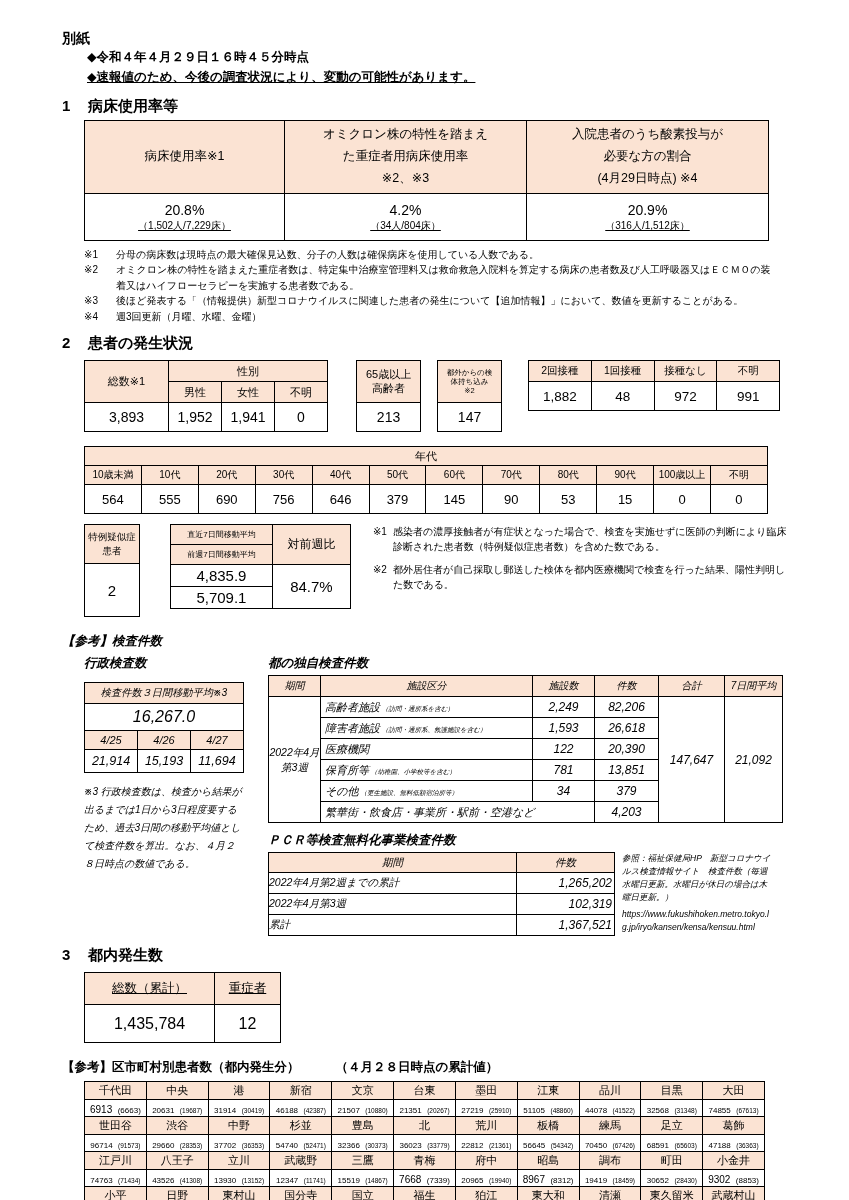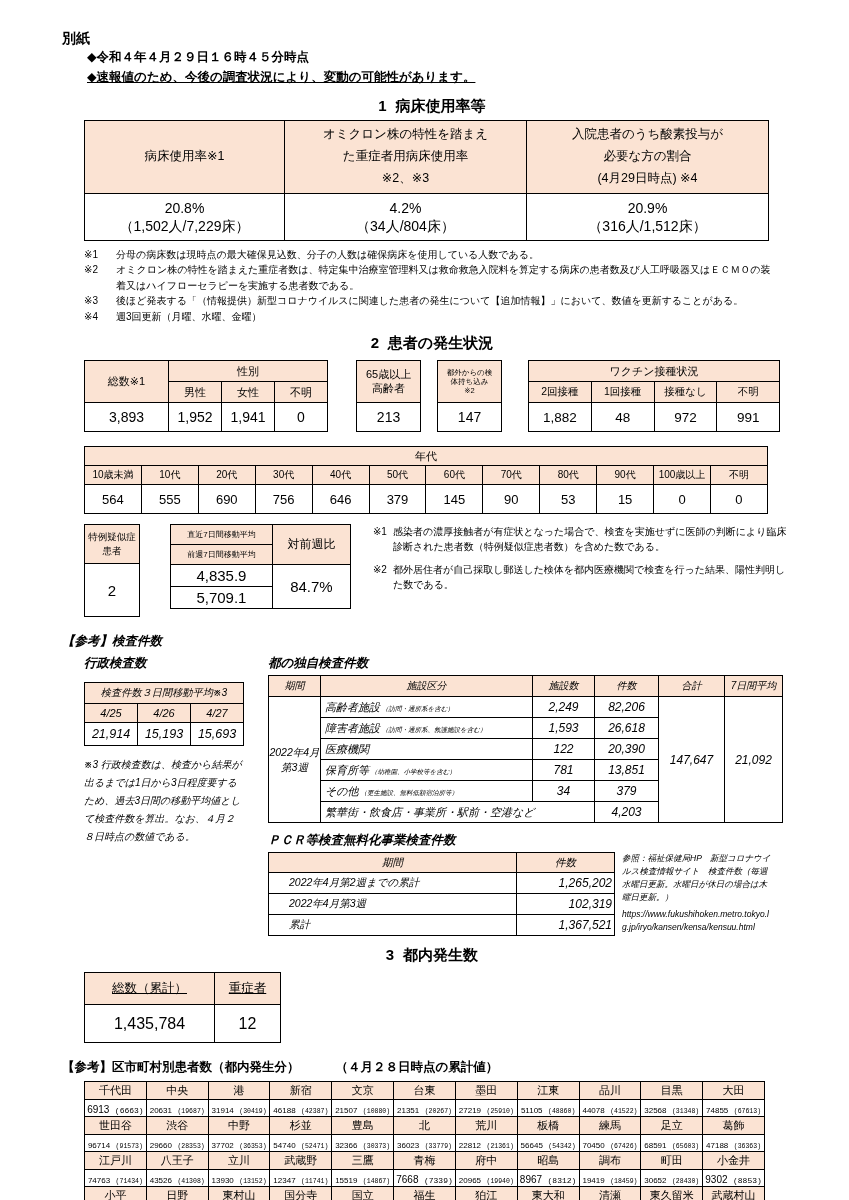--- a/index.html
+++ b/index.html
@@ -2,34 +2,34 @@
 <html><head>
 <meta charset="utf-8">
 <style>
   html,body{margin:0;padding:0;background:#fff;}
   body{width:849px;height:1200px;font-family:"Liberation Sans","DejaVu Sans",sans-serif;color:#000;}
   .page{box-sizing:border-box;width:849px;height:1200px;padding:30px 56px 0 62px;overflow:hidden;}
   .u{text-decoration:underline;}
 
   .h-tag{font-size:14px;font-weight:bold;line-height:1.2;}
   .bullets{margin-left:25px;font-size:12.5px;font-weight:bold;line-height:1.6;}
-  .sec-title{font-size:15px;font-weight:bold;margin-top:10px;text-align:center;}
+  .sec-title{font-size:15px;font-weight:bold;margin-top:10px;}
   .sec-title .no{display:inline-block;width:26px;}
   .sub-title{font-size:12.5px;font-weight:bold;}
 
   table.t{border-collapse:collapse;table-layout:fixed;}
   table.t th,table.t td{border:1px solid #000;text-align:center;vertical-align:middle;padding:0;font-weight:normal;overflow:hidden;}
   table.t th{background:#fbe3d3;}
 
   
   #t1{width:684px;margin:4px 0 0 22px;}
   #t1 th{height:72px;font-size:12.5px;white-space:pre-line;line-height:1.75;}
   #t1 td{height:46px;}
   #t1 .pct{font-size:14px;line-height:1.3;}
-  #t1 .frac{font-size:14px;line-height:1.3;}
+  #t1 .frac{font-size:10px;line-height:1.3;text-decoration:underline;}
   .fnotes{margin:6px 0 0 22px;width:692px;font-size:10px;line-height:1.55;}
   .fnote{display:flex;}
   .fn-tag{width:32px;flex:none;}
   .fn-body{flex:1;}
 
   
   .row2{display:flex;align-items:flex-start;margin:7px 0 0 22px;}
   .row2 th{font-size:11px;height:20px;}
   .row2 td{font-size:14px;height:28px;}
   #tot{width:243px;}
@@ -75,41 +75,41 @@
   #ind td{height:20px;font-size:12px;}
   #ind td.cat{text-align:left;padding-left:4px;}
   #ind .catname{font-size:11px;}
   #ind .catsub{font-size:6.5px;margin-left:2px;}
   #ind td.period{font-size:10.5px;line-height:1.4;}
   .pcr-title{margin-top:9px;}
   .pcr-row{display:flex;align-items:flex-start;margin-top:3px;}
   #pcr{width:346px;}
   #pcr th{height:19px;font-size:10.5px;}
   #pcr td{height:20px;}
-  #pcr td.lab{text-align:left;font-size:10.5px;padding-left:20px;}
+  #pcr td.lab{text-align:left;font-size:10.5px;padding-left:0;}
   #pcr td.num{text-align:right;font-size:12px;padding-right:2px;}
   .pcr-side{margin-left:7px;width:152px;font-size:8.5px;line-height:1.5;}
   .pcr-url{word-break:break-all;margin-top:5px;}
 
   
   #t3{width:196px;margin:7px 0 0 22px;}
   #t3 th{height:31px;font-size:12.5px;text-decoration:underline;}
   #t3 td{height:37px;font-size:16px;}
 
   
   .w-title{margin-top:16px;font-size:12.5px;font-weight:bold;display:flex;}
   .w-title .sub{margin-left:36px;}
   .ward-grid{margin:5px 0 0 22px;}
   .ward-band{display:grid;border-left:1px solid #000;}
   .ward-band.first{border-top:1px solid #000;}
   .wn{height:17px;line-height:17px;font-size:11px;background:#fbe3d3;border-right:1px solid #000;border-bottom:1px solid #000;text-align:center;white-space:nowrap;}
   .wv-cell{height:16px;line-height:16px;border-right:1px solid #000;border-bottom:1px solid #000;text-align:center;white-space:nowrap;}
   .w-lg .n{font-size:10px;}   .w-lg .p{font-size:8px;}
   .w-md .n{font-size:8px;}    .w-md .p{font-size:6.5px;}
-  .wv-cell .p{margin-left:1px;font-family:Liberation Mono, monospace;}
+  .wv-cell .p{margin-left:1px;}
 </style>
 </head>
 <body>
 
 <div class="page">
 
   <div class="h-tag">別紙</div>
   <div class="bullets">
     <div>◆令和４年４月２９日１６時４５分時点</div>
     <div class="u">◆速報値のため、今後の調査状況により、変動の可能性があります。</div>
@@ -216,23 +216,20 @@
 体持ち込み
 ※2</th>
           </tr>
       <tr>
             <td>147</td>
           </tr>
     </tbody>
       </table>
     <table class="t" id="vac">
       <tbody>
-          <tr>
-            <th colspan="4">ワクチン接種状況</th>
-          </tr>
       <tr>
             <th class="sub">2回接種</th>
             <th class="sub">1回接種</th>
             <th class="sub">接種なし</th>
             <th class="sub">不明</th>
           </tr>
       <tr>
             <td>1,882</td>
             <td>48</td>
             <td>972</td>
@@ -328,28 +325,31 @@
     <div class="sub-title">【参考】検査件数</div>
     <div class="tests-row">
       <div class="tests-left">
         <div class="sub-title">行政検査数</div>
         <table class="t" id="adm">
           <tbody>
               <tr>
                 <th class="top" colspan="3">検査件数３日間移動平均※3</th>
               </tr>
           <tr>
+                <td class="avg" colspan="3">16,267.0</td>
+              </tr>
+          <tr>
                 <th class="d">4/25</th>
                 <th class="d">4/26</th>
                 <th class="d">4/27</th>
               </tr>
           <tr>
                 <td class="dv">21,914</td>
                 <td class="dv">15,193</td>
-                <td class="dv">15,693</td>
+                <td class="dv">11,694</td>
               </tr>
         </tbody>
           </table>
         <div class="adm-note">※3 行政検査数は、検査から結果が出るまでは1日から3日程度要するため、過去3日間の移動平均値として検査件数を算出。なお、４月２８日時点の数値である。</div>
       </div>
       <div class="tests-right">
         <div class="sub-title">都の独自検査件数</div>
         <table class="t" id="ind">
           <colgroup>
               <col style="width:52px">

